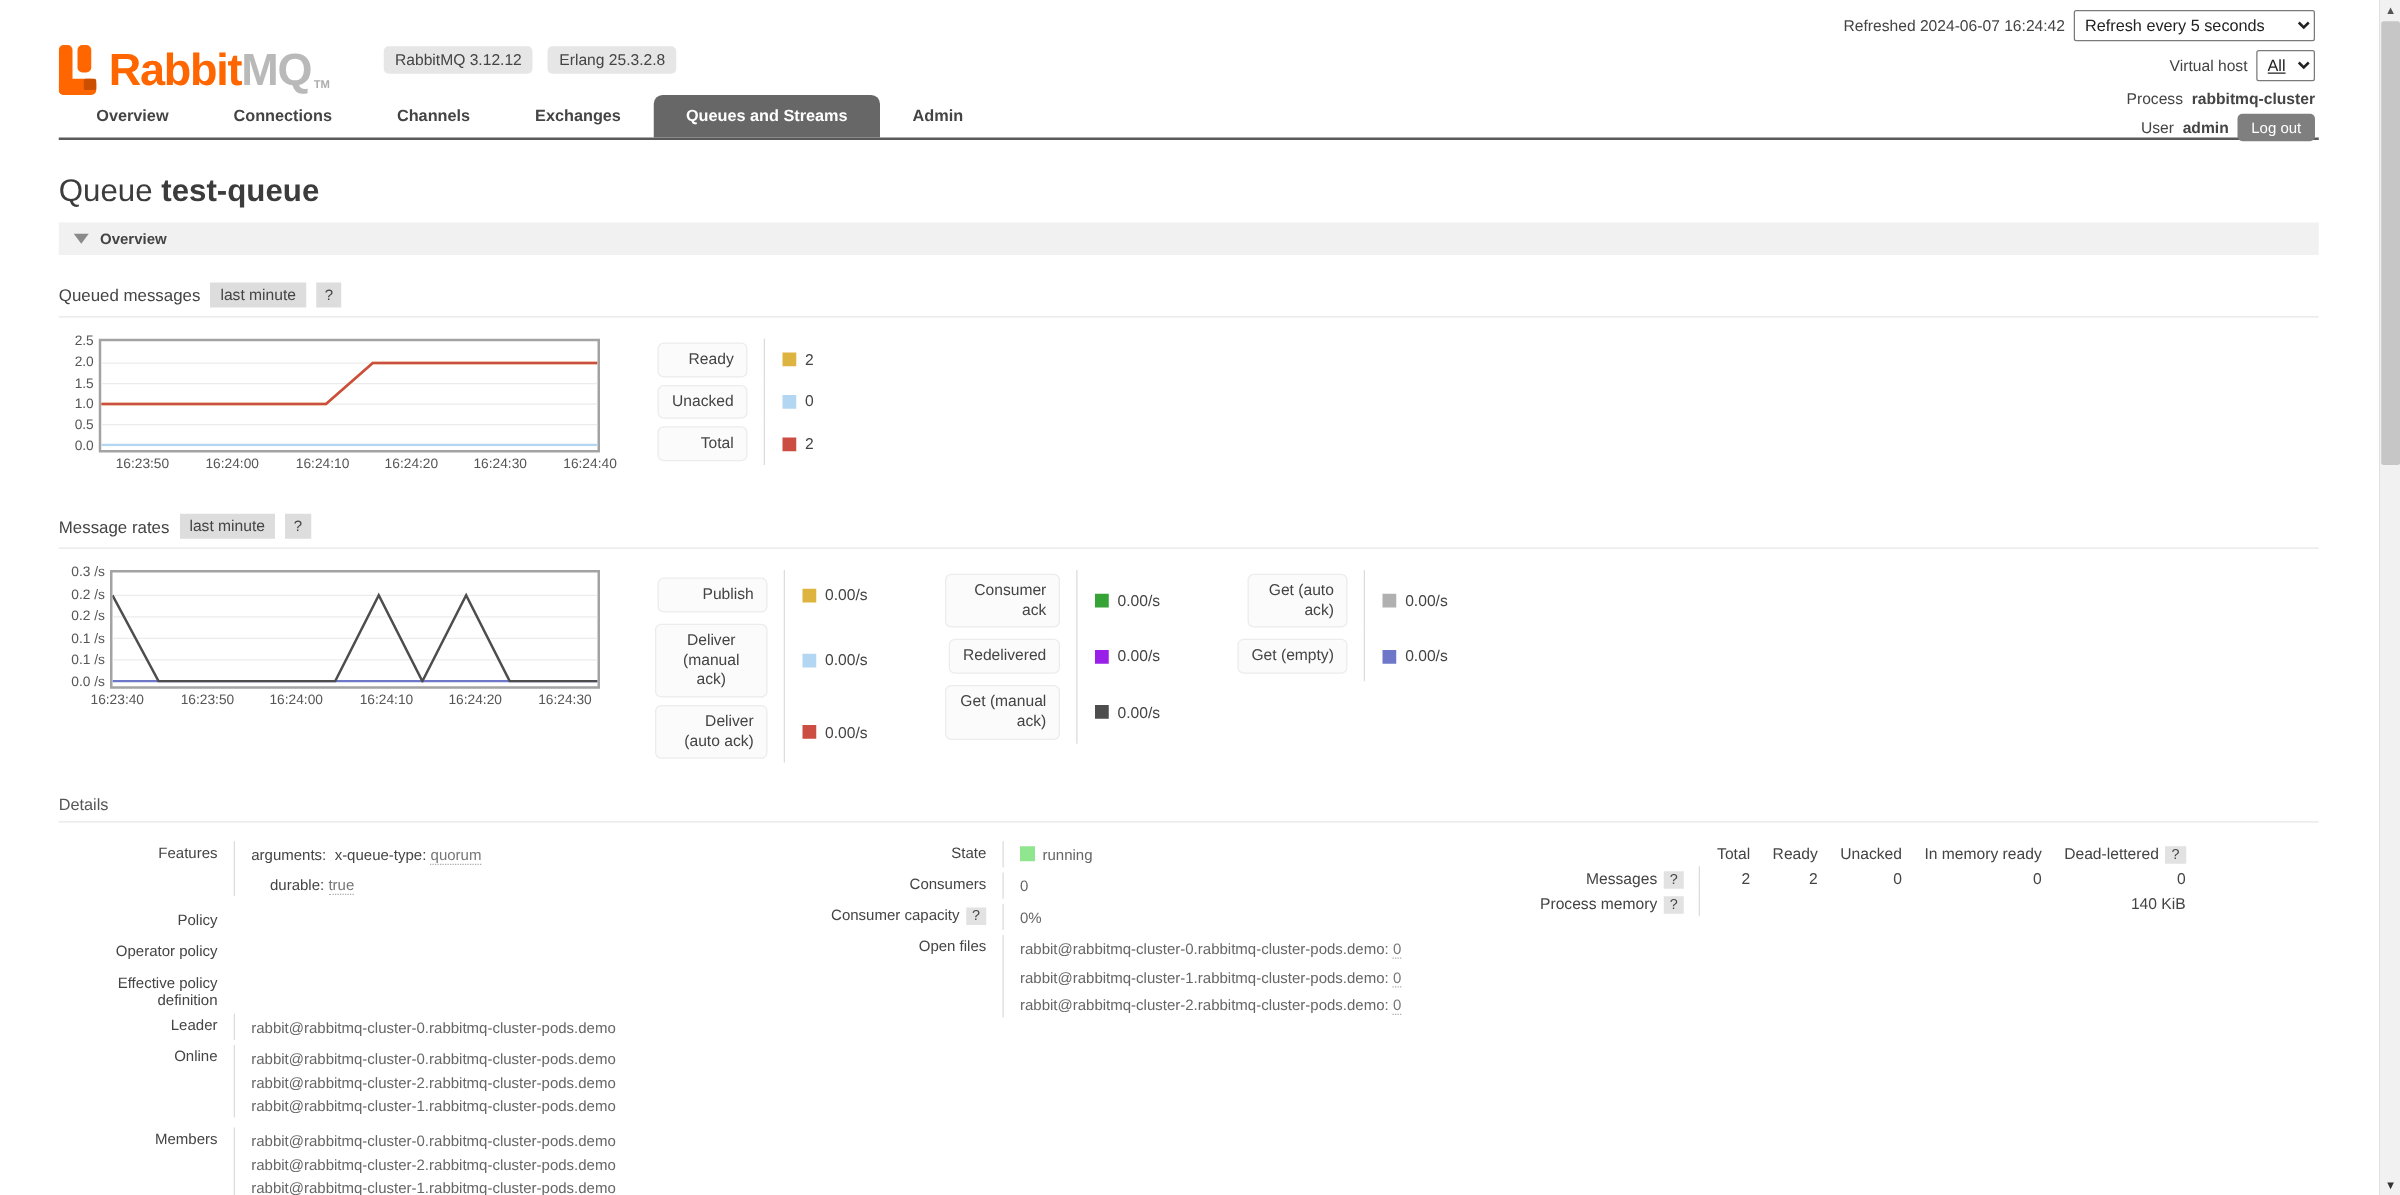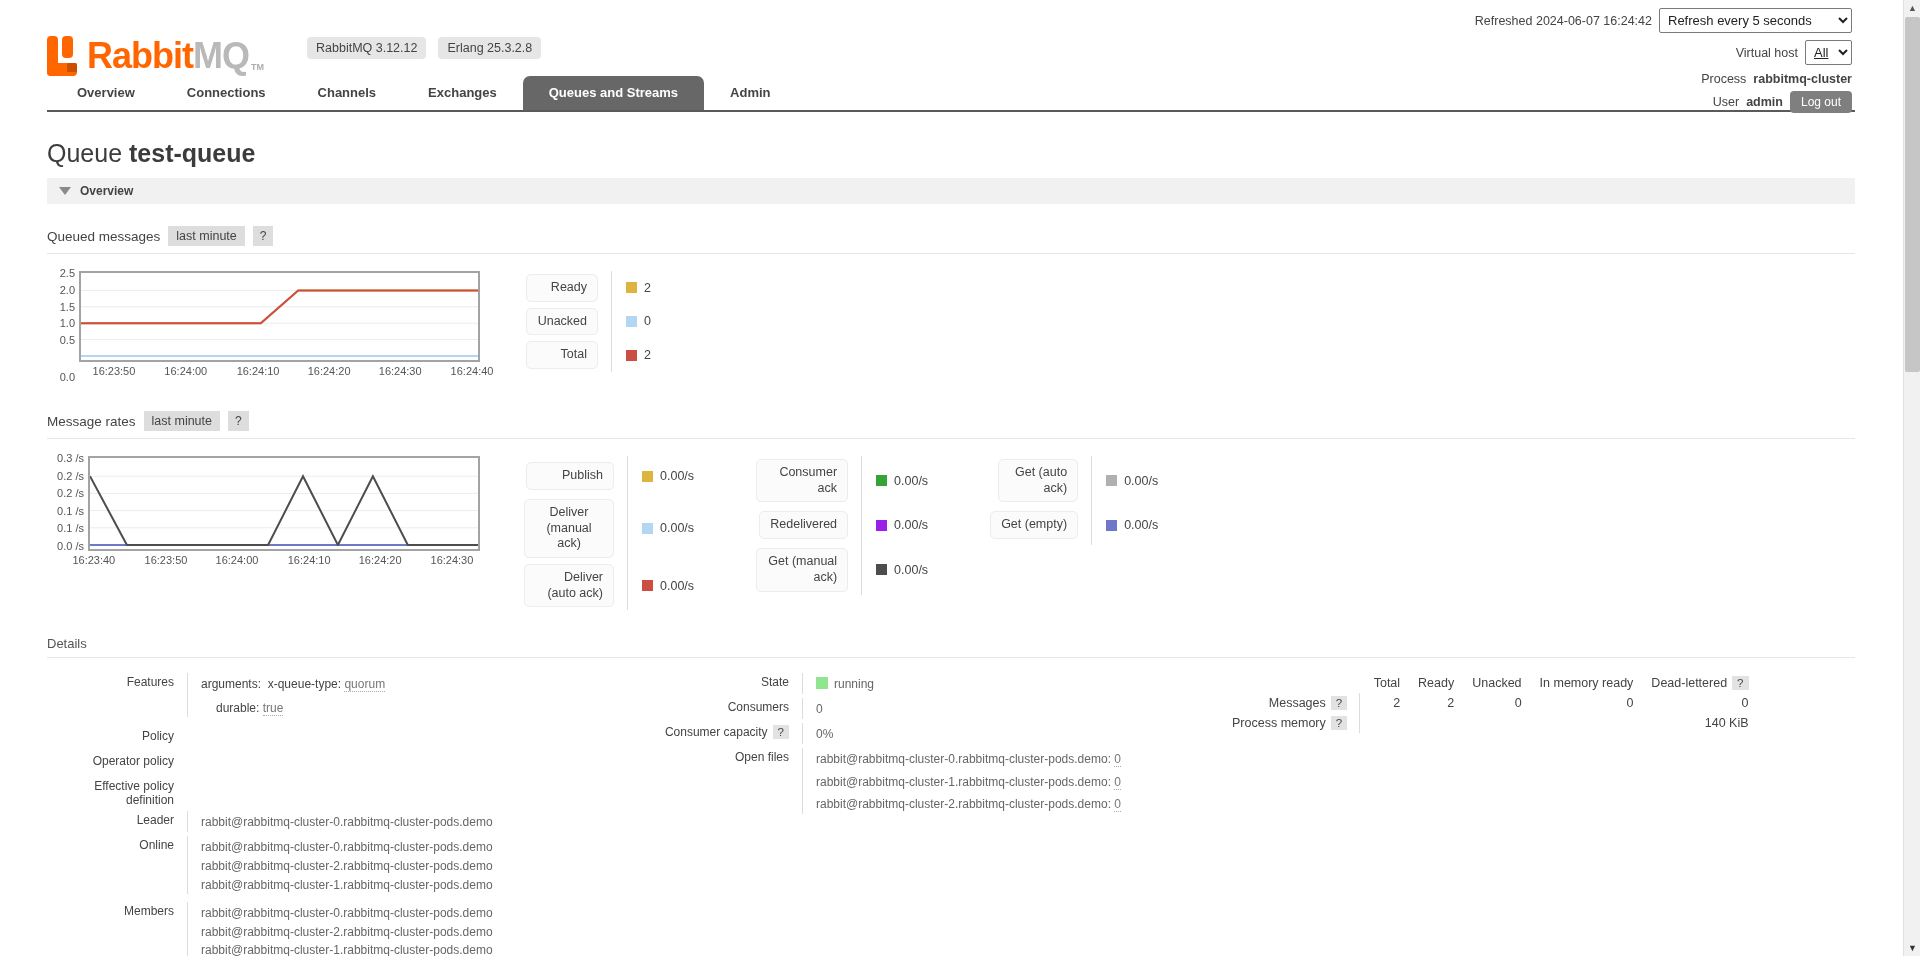--- a/index.html
+++ b/index.html
@@ -159,21 +159,21 @@
   </div>
 
   <div class="chart-row">
     <div class="plot-wrap">
       <div class="ylabels" id="ylab-0" style="width: 32px; height: 88px;">
           <span style="top: -4px;">2.5</span>
           <span style="top: 12.8px;">2.0</span>
           <span style="top: 29.6px;">1.5</span>
           <span style="top: 46.4px;">1.0</span>
           <span style="top: 63.2px;">0.5</span>
-          <span style="top: 80px; margin-top: 20px;">0.0</span>
+          <span style="top: 80px;">0.0</span>
         </div>
       <div>
         <div class="plot-box">
           <svg id="chart-0" width="397" height="84" viewBox="0 0 397 84">
               <line x1="0" x2="397" y1="17.4" y2="17.4" stroke="#ececec" stroke-width="1"></line>
               <line x1="0" x2="397" y1="33.8" y2="33.8" stroke="#ececec" stroke-width="1"></line>
               <line x1="0" x2="397" y1="50.2" y2="50.2" stroke="#ececec" stroke-width="1"></line>
               <line x1="0" x2="397" y1="66.6" y2="66.6" stroke="#ececec" stroke-width="1"></line>
               <polyline points="0.0,50.2 179.8,50.2 217.2,17.4 397.0,17.4" fill="none" stroke="#ddb43f" stroke-width="2"></polyline>
               <polyline points="0.0,83.0 397.0,83.0" fill="none" stroke="#b3d7f2" stroke-width="2"></polyline>

